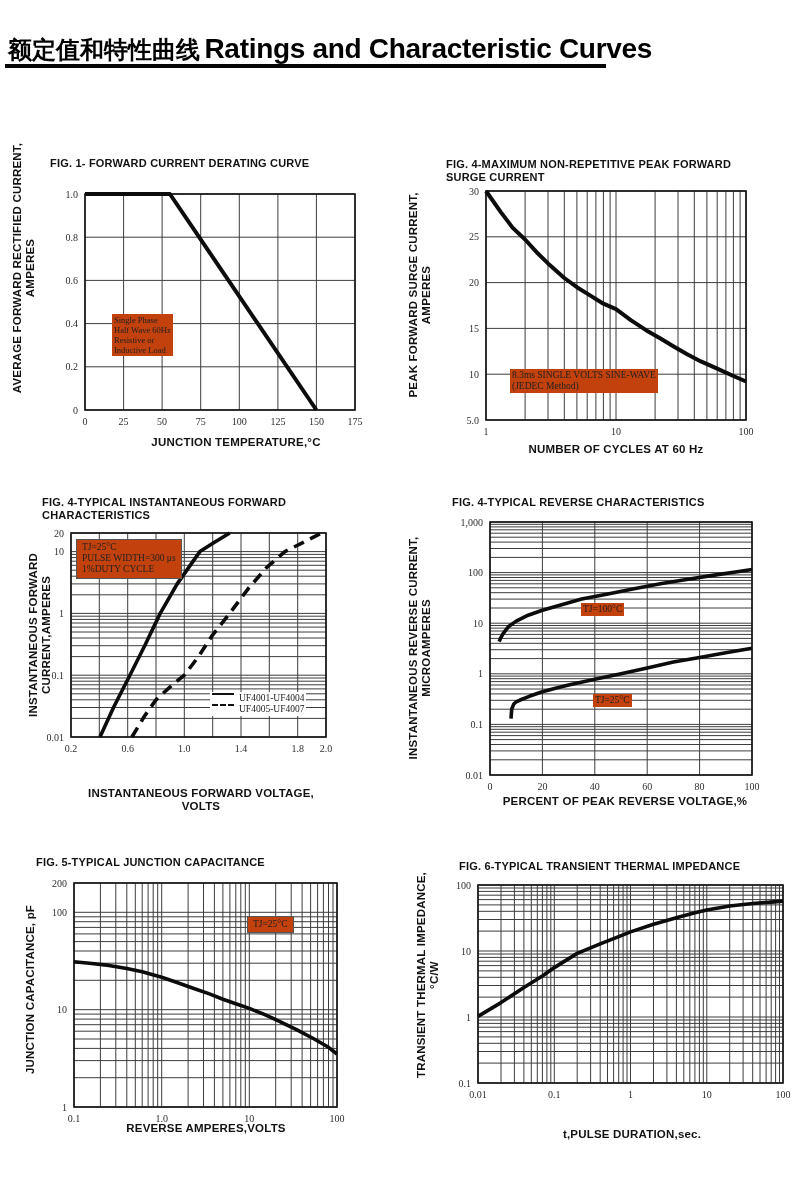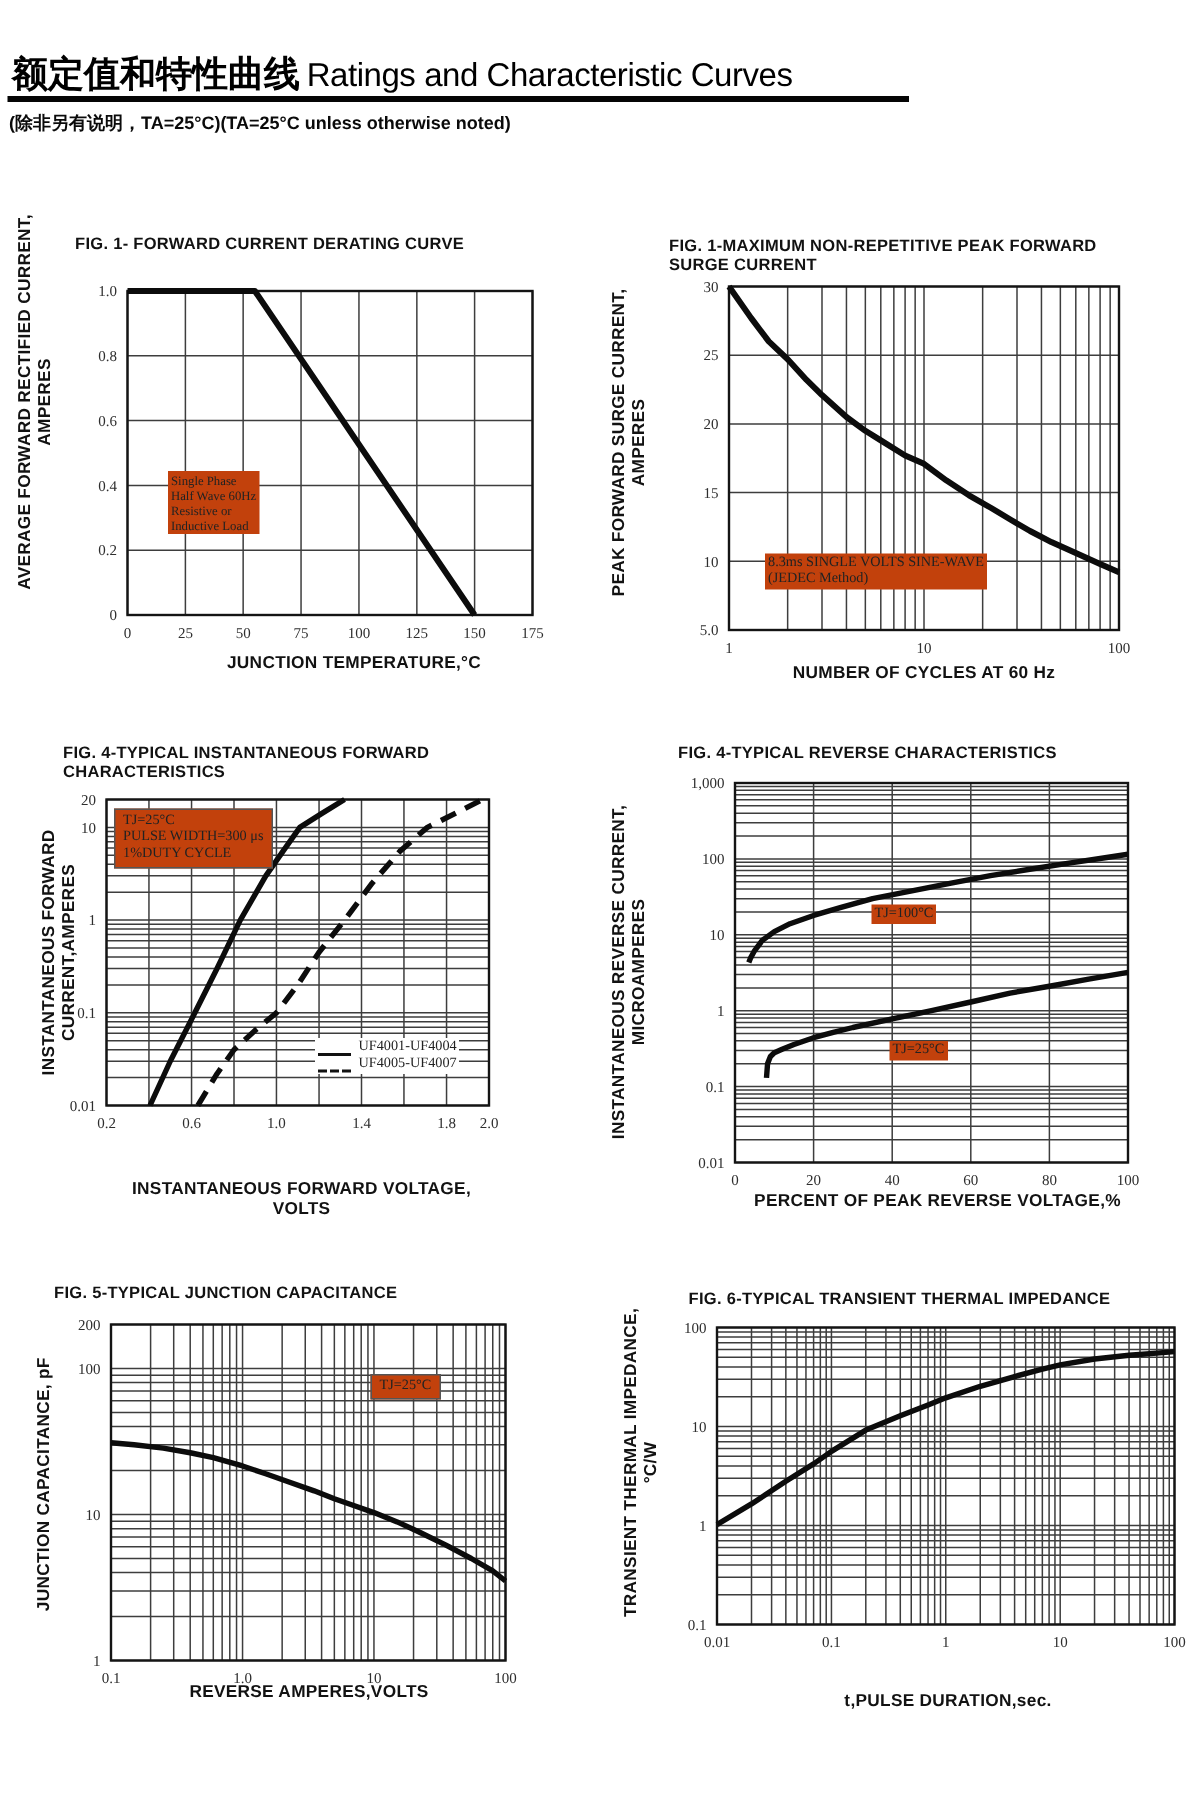--- a/index.html
+++ b/index.html
@@ -1,55 +1,54 @@
 <!DOCTYPE html>
 <html><head>
 <meta charset="utf-8">
 <style>
   html,body{margin:0;padding:0;background:#fff}
   .page{position:relative;width:800px;height:1198px;background:#ffffff;
         font-family:"Liberation Sans",sans-serif;overflow:hidden}
   .page-title{position:absolute;left:8px;top:33px;white-space:nowrap;color:#000}
   .t-zh{font-size:24px;font-weight:bold;font-family:Liberation Sans, sans-serif}
-  .t-en{font-size:22px;font-weight:normal;letter-spacing:-0.3px}
+  .t-en{font-size:28px;font-weight:bold;letter-spacing:-0.3px}
   .title-underline{position:absolute;left:5px;top:64px;width:601px;height:4px;background:#050505}
   .page-subtitle{position:absolute;left:6px;top:74px;font-size:12px;font-weight:bold;color:#0a0a0a}
   .fig-title{position:absolute;text-align:left;color:#121212;
              font:bold 11px/12.5px "Liberation Sans",sans-serif;letter-spacing:.2px;white-space:pre-line}
   .xlab{position:absolute;text-align:center;color:#121212;
         font:bold 11.5px/13px "Liberation Sans",sans-serif;letter-spacing:.2px;white-space:pre-line}
   .ylab{position:absolute;transform:rotate(-90deg);text-align:center;color:#121212;
         font:bold 11.5px/13px "Liberation Sans",sans-serif;letter-spacing:.2px;white-space:pre-line}
   svg.chart{position:absolute;overflow:visible}
   .grid{stroke:#3d3d3d;stroke-width:1}
   .frame{fill:none;stroke:#141414;stroke-width:1.6}
   .curve{fill:none;stroke:#0c0c0c;stroke-linejoin:round;stroke-linecap:butt}
   .tick{font:10px "Liberation Serif",serif;fill:#2e2e2e}
   .tx{text-anchor:middle}
   .ty{text-anchor:end}
   .ann{position:absolute;font:9.5px/1.18 "Liberation Serif",serif;color:#222;
        background:#c2410c;padding:1px 2px;white-space:pre-line}
   .ann.small{font-size:8.5px}
   .ann.boxed{border:1px solid #555;padding:2px 5px}
   .legend{position:absolute;background:#fff;font:9.5px/1.2 "Liberation Serif",serif;color:#222;padding:1px 2px}
-  .leg-row{display:flex;align-items:flex-end;height:11px}
+  .leg-row{display:flex;align-items:flex-start;height:11px}
   .leg-line{width:22px;margin-right:5px;border-top:2.5px solid #111}
   .leg-line.dashed{border-top-style:dashed}
 </style>
 </head>
 <body>
 
 <div class="page">
 
   <div class="page-title">
     <span class="t-zh">额定值和特性曲线</span>
     <span class="t-en">Ratings and Characteristic Curves</span>
   </div>
   <div class="title-underline"></div>
-  <div class="page-subtitle">(除非另有说明，TA=25°C)(TA=25°C  unless otherwise noted)</div>
 
   <div>
     <div class="fig-title" style="left:50px;top:157px;width:340px">FIG. 1- FORWARD CURRENT DERATING CURVE</div>
     <div class="ylab" style="left:-136px;top:255px;width:320px">AVERAGE FORWARD RECTIFIED CURRENT,
 AMPERES</div>
     <svg class="chart" style="left:35px;top:184px" width="355" height="256">
         <g transform="translate(50,10)">
           <line x1="0.0" y1="0" x2="0.0" y2="216" class="grid"></line>
           <line x1="38.6" y1="0" x2="38.6" y2="216" class="grid"></line>
           <line x1="77.1" y1="0" x2="77.1" y2="216" class="grid"></line>
@@ -83,21 +82,21 @@
         </g>
       </svg>
     <div class="ann small" style="left:112px;top:314px">Single Phase
 Half Wave 60Hz
 Resistive or
 Inductive Load</div>
     <div class="xlab" style="left:66px;top:436px;width:340px">JUNCTION TEMPERATURE,°C</div>
   </div>
 
   <div>
-    <div class="fig-title" style="left:446px;top:158px;width:340px">FIG. 1-MAXIMUM NON-REPETITIVE PEAK FORWARD
+    <div class="fig-title" style="left:446px;top:158px;width:340px">FIG. 4-MAXIMUM NON-REPETITIVE PEAK FORWARD
 SURGE CURRENT</div>
     <div class="ylab" style="left:280px;top:282px;width:280px">PEAK  FORWARD SURGE CURRENT,
 AMPERES</div>
     <svg class="chart" style="left:436px;top:181px" width="345" height="269">
         <g transform="translate(50,10)">
           <line x1="0.0" y1="0" x2="0.0" y2="229" class="grid"></line>
           <line x1="39.1" y1="0" x2="39.1" y2="229" class="grid"></line>
           <line x1="62.0" y1="0" x2="62.0" y2="229" class="grid"></line>
           <line x1="78.3" y1="0" x2="78.3" y2="229" class="grid"></line>
           <line x1="90.9" y1="0" x2="90.9" y2="229" class="grid"></line>

